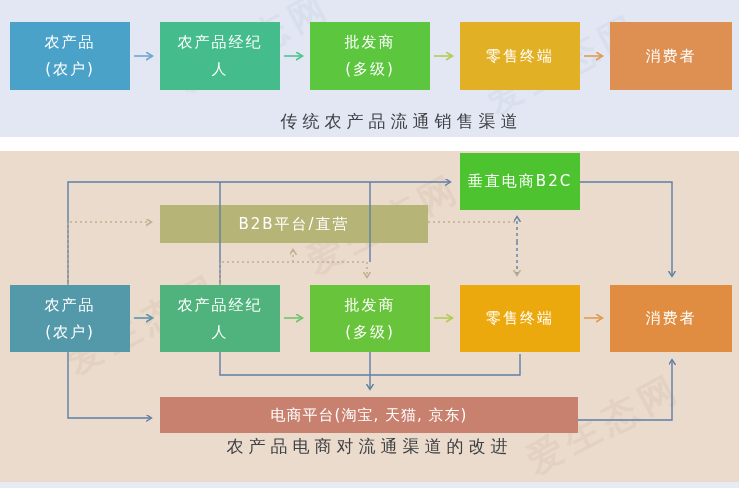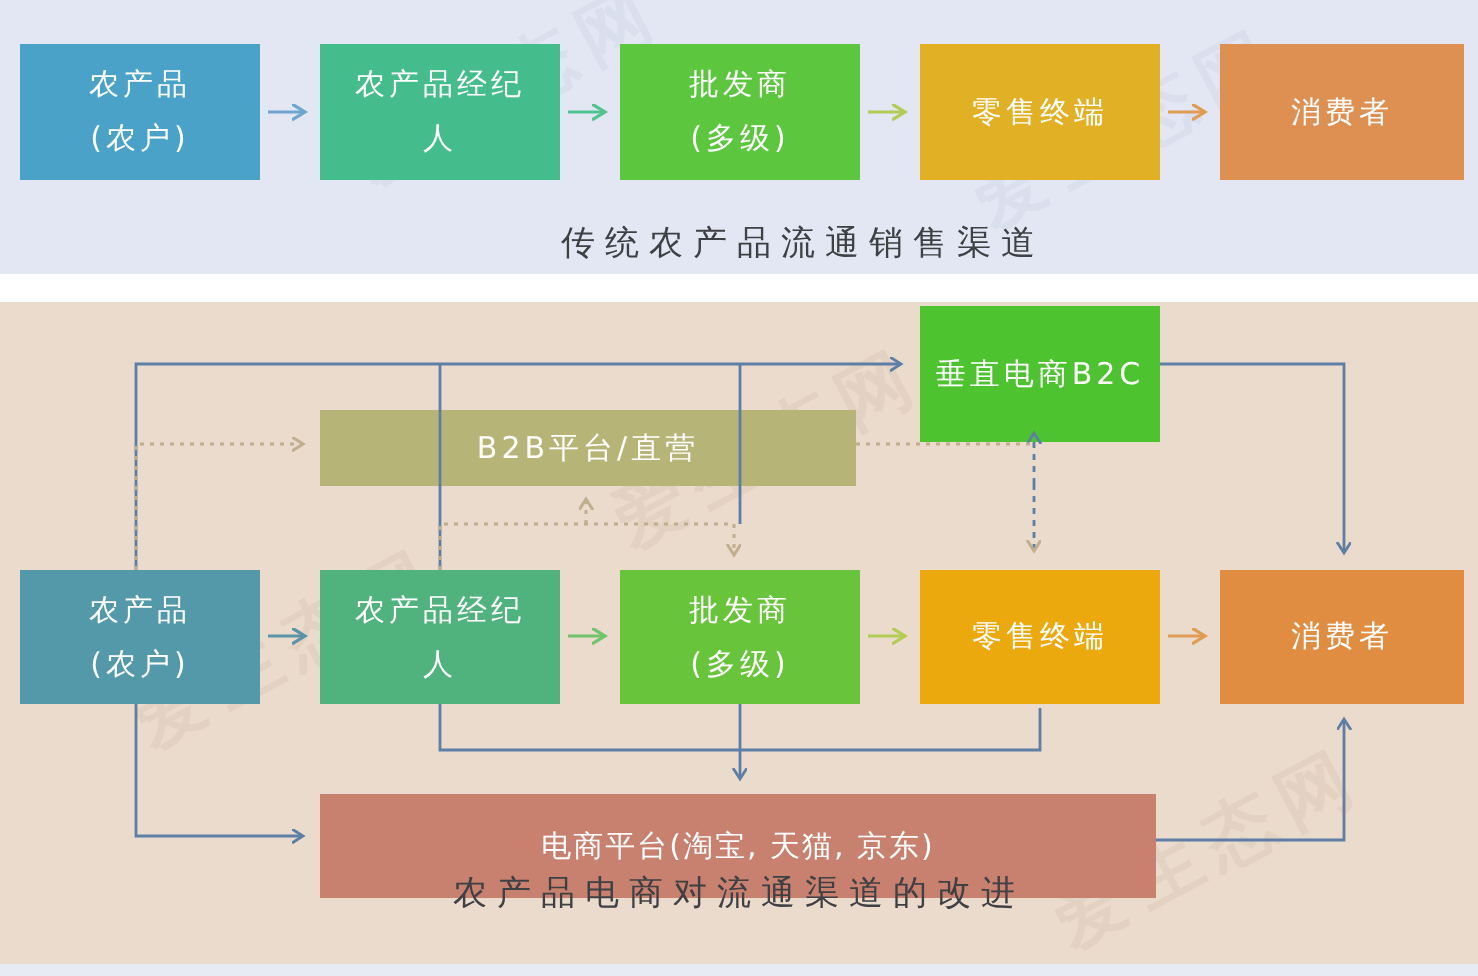--- a/index.html
+++ b/index.html
@@ -54,21 +54,21 @@
     <span>(多级)</span>
   </div>
   <div class="node" style="left: 460px; top: 22px; width: 120px; height: 68px; background-color: rgb(226, 176, 36);">
     <span>零售终端</span>
   </div>
   <div class="node" style="left: 610px; top: 22px; width: 122px; height: 68px; background-color: rgb(221, 144, 82);">
     <span>消费者</span>
   </div>
   <div class="caption" style="top:110px;padding-left:32px;">传统农产品流通销售渠道</div>
 
-  <div class="node" style="left: 460px; top: 153px; width: 120px; height: 68px; background-color: rgb(76, 195, 47);">
+  <div class="node" style="left: 460px; top: 153px; width: 120px; height: 57px; background-color: rgb(76, 195, 47);">
     <span>垂直电商B2C</span>
   </div>
   <div class="node" style="left: 160px; top: 205px; width: 268px; height: 38px; background-color: rgb(182, 181, 119);">
     <span>B2B平台/直营</span>
   </div>
 
   <div class="node" style="left: 10px; top: 285px; width: 120px; height: 67px; background-color: rgb(83, 153, 170);">
     <span>农产品</span>
     <span>(农户)</span>
   </div>
@@ -80,21 +80,21 @@
     <span>批发商</span>
     <span>(多级)</span>
   </div>
   <div class="node" style="left: 460px; top: 285px; width: 120px; height: 67px; background-color: rgb(236, 169, 14);">
     <span>零售终端</span>
   </div>
   <div class="node" style="left: 610px; top: 285px; width: 122px; height: 67px; background-color: rgb(225, 141, 65);">
     <span>消费者</span>
   </div>
 
-  <div class="node" style="left: 160px; top: 397px; width: 418px; height: 52px; letter-spacing: 1px; background-color: rgb(200, 128, 111);">
+  <div class="node" style="left: 160px; top: 397px; width: 418px; height: 36px; letter-spacing: 1px; background-color: rgb(200, 128, 111);">
     <span>电商平台(淘宝, 天猫, 京东)</span>
   </div>
   <div class="caption" style="top:435px;">农产品电商对流通渠道的改进</div>
 
   <svg class="overlay" width="739" height="488" viewBox="0 0 739 488">
     <defs>
       <marker id="mBlue" markerUnits="userSpaceOnUse" markerWidth="10" markerHeight="10" refX="5" refY="3.5" orient="auto">
         <path d="M0,0 L5.5,3.5 L0,7" fill="none" stroke="#5d7fa5" stroke-width="1.4"></path>
         </marker>
       <marker id="mTan" markerUnits="userSpaceOnUse" markerWidth="10" markerHeight="10" refX="5" refY="3.5" orient="auto">

